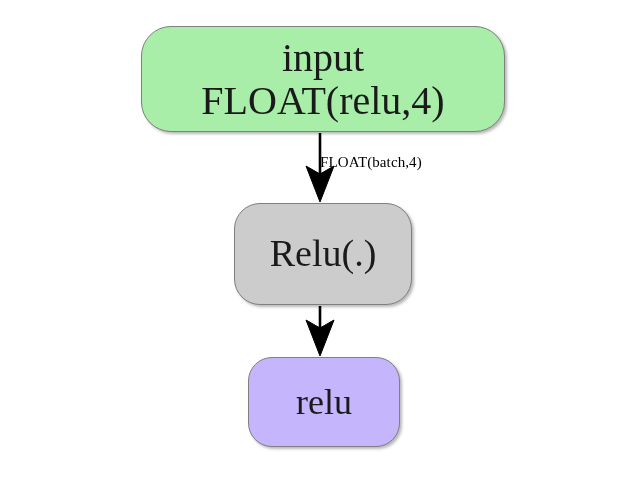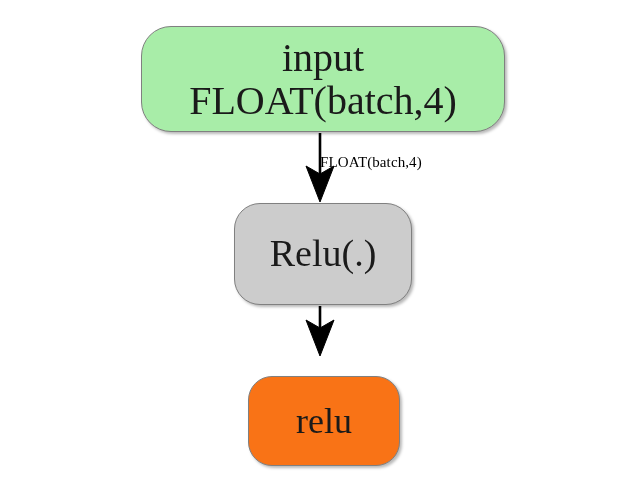--- a/index.html
+++ b/index.html
@@ -52,24 +52,23 @@
     font-size: 38px;
     border-radius: 26px;
     text-align: right;
   }
 
   #node-relu-out {
     left: 248px;
     top: 357px;
     width: 152px;
     height: 90px;
-    background: #f97316;
+    background: #c4b5fd;
     font-size: 36px;
     border-radius: 24px;
-    margin-top: 19px;
   }
 
   
   .edge {
     position: absolute;
     left: 0;
     top: 0;
     width: 640px;
     height: 480px;
     pointer-events: none;
@@ -100,21 +99,21 @@
       <path d="M 320 202 L 306 166 L 320 174 L 334 166 Z" fill="#000000" stroke="#000000" stroke-width="1"></path>
     </g>
 
     <g>
       <line x1="320" y1="306" x2="320" y2="340" stroke="#000000" stroke-width="2.6"></line>
       <path d="M 320 356 L 306 320 L 320 328 L 334 320 Z" fill="#000000" stroke="#000000" stroke-width="1"></path>
     </g>
   </svg>
 
   <div class="node" id="node-input">input
-FLOAT(batch,4)</div>
+FLOAT(relu,4)</div>
 
   <div class="node" id="node-relu-op">Relu(.)</div>
 
   <div class="node" id="node-relu-out">relu</div>
 
   <div class="edge-label" id="edge-label-1">FLOAT(batch,4)</div>
 
 </div>
 
 </body></html>

